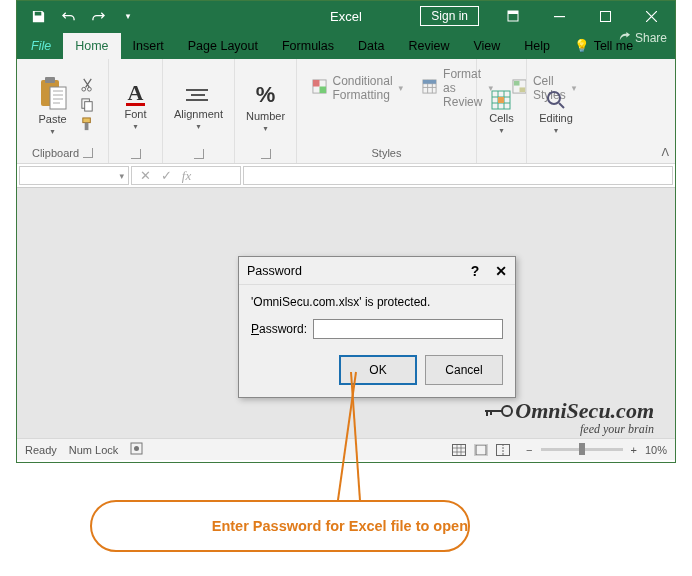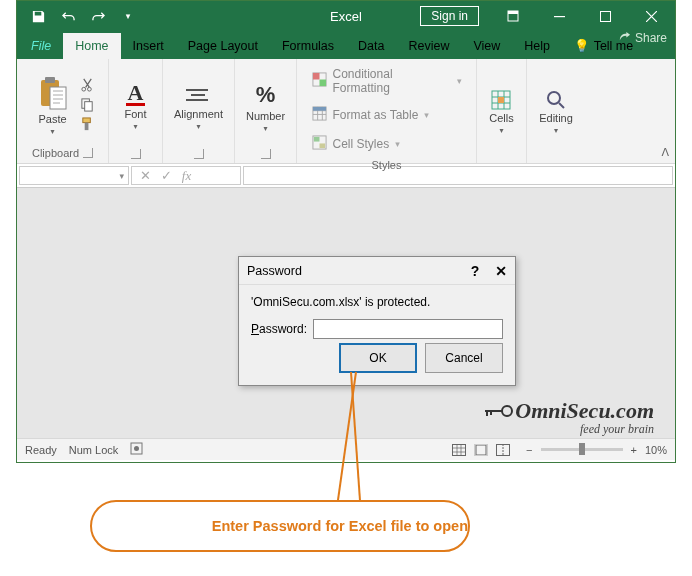--- a/index.html
+++ b/index.html
@@ -25,21 +25,21 @@
   .group-label-row .launcher { width: 10px; height: 10px; border: 1px solid #999; border-top: none; border-left: none; position: relative; }
   .big-btn { display: flex; flex-direction: column; align-items: center; gap: 2px; font-size: 11px; color: #444; padding: 4px 8px 0; }
   .big-btn .caret { font-size: 8px; color: #666; }
   .paste-icon { width: 30px; height: 34px; display: block; }
   .clip-side { display: flex; flex-direction: column; gap: 4px; margin-left: 4px; }
   .small-icon { width: 16px; height: 16px; display: flex; align-items: center; justify-content: center; color: #666; }
   .font-A { font-family: "Times New Roman", serif; font-size: 22px; font-weight: bold; color: #333; border-bottom: 3px solid #c00; line-height: 20px; padding: 0 2px; }
   .align-icon { width: 24px; height: 22px; display: flex; flex-direction: column; gap: 3px; justify-content: center; }
   .align-icon span { height: 2px; background: #555; }
   .percent { font-size: 22px; font-weight: bold; color: #333; }
-  .styles-body { display: flex; flex-direction: column; gap: 11px; padding: 4px 10px; color: #888; font-size: 12px; width: 170px; }
+  .styles-body { display: flex; flex-direction: row; gap: 19px; padding: 4px 10px; color: #888; font-size: 12px; width: 170px; }
   .styles-body .row { display: flex; align-items: center; gap: 6px; }
   .cells-icon, .editing-icon { width: 20px; height: 20px; display: inline-block; }
   .ribbon-collapse { position: absolute; right: 6px; bottom: 4px; color: #666; font-size: 11px; }
   .formula-bar { height: 24px; border-bottom: 1px solid #ccc; background: #fff; display: flex; align-items: stretch; }
   .namebox { width: 110px; border-right: 1px solid #ccc; display: flex; align-items: center; padding: 0 4px; justify-content: space-between; margin: 2px; border: 1px solid #ccc; }
   .fx-group { display: flex; align-items: center; gap: 10px; padding: 0 8px; color: #aaa; font-size: 13px; border: 1px solid #ccc; margin: 2px 2px 2px 0; width: 110px; }
   .fx-group .fx { font-style: italic; font-family: serif; }
   .fbar-input { flex: 1; border: 1px solid #ccc; margin: 2px 2px 2px 0; }
   .sheet-area { background: #e6e6e6; height: 250px; position: relative; }
   .statusbar { height: 22px; background: #f3f3f3; border-top: 1px solid #d8d8d8; display: flex; align-items: center; font-size: 11px; color: #555; padding: 0 8px; gap: 12px; }
@@ -47,21 +47,21 @@
   .zoom-controls { display: flex; align-items: center; gap: 8px; }
   .zoom-slider { width: 82px; height: 3px; background: #ccc; position: relative; }
   .zoom-slider .thumb { width: 6px; height: 12px; background: #888; position: absolute; left: 50%; top: -5px; transform: translateX(-50%); }
   .view-btns { display: flex; gap: 0; }
   .view-btn { width: 22px; height: 18px; display: flex; align-items: center; justify-content: center; color: #555; border: none; }
   .dialog { position: absolute; left: 238px; top: 256px; width: 278px; border: 1px solid #888; background: #f0f0f0; box-shadow: 2px 2px 6px rgba(0,0,0,0.25); }
   .dlg-title { height: 28px; display: flex; align-items: center; padding: 0 8px; font-size: 12.5px; border-bottom: 1px solid #ddd; }
   .dlg-title .dlg-btns { margin-left: auto; display: flex; gap: 16px; font-size: 14px; }
   .dlg-body { padding: 10px 12px 12px; font-size: 12px; }
   .dlg-msg { margin-bottom: 10px; white-space: nowrap; }
-  .dlg-field { display: flex; align-items: center; gap: 6px; margin-bottom: 4px; justify-content: space-between; }
+  .dlg-field { display: flex; align-items: center; gap: 6px; margin-bottom: 16px; justify-content: space-between; }
   .dlg-field label span { text-decoration: underline; }
   .dlg-field input { flex: 1; height: 20px; border: 1px solid #888; padding: 0 4px; background: #fff; }
   .dlg-buttons { display: flex; justify-content: flex-end; gap: 8px; }
   .dlg-buttons button { width: 78px; height: 30px; border: 1px solid #999; background: #e6e6e6; font-size: 12px; }
   .dlg-buttons button.primary { border: 2px solid #1a6fb0; background: #e6e6e6; }
   .callout { position: absolute; left: 90px; top: 500px; width: 380px; height: 52px; border: 2px solid #e07b1a; border-radius: 26px; display: flex; align-items: center; justify-content: flex-end; color: #e07b1a; font-size: 14.5px; font-weight: 600; background: #fff; }
   .callout-line { position: absolute; width: 2px; background: #e07b1a; }
   .pointer1 { left: 355px; top: 372px; height: 130px; transform: rotate(8deg); transform-origin: top; }
   .pointer2 { left: 350px; top: 372px; height: 130px; transform: rotate(-4deg); transform-origin: top; }
   .logo { position: absolute; right: 38px; top: 398px; display: flex; flex-direction: column; align-items: flex-end; }
@@ -237,21 +237,21 @@
               </svg></span>
             <span>Conditional Formatting</span>
             <span style="font-size:9px;color:#aaa">▾</span>
           </div>
         <div class="row">
             <span><svg width="15" height="15" viewBox="0 0 16 16">
                 <rect x="1" y="1" width="14" height="14" fill="none" stroke="#aaa"></rect>
                 <path d="M1 5h14M1 9h14M6 1v14M11 1v14" stroke="#aaa"></path>
                 <rect x="1" y="1" width="14" height="4" fill="#79b"></rect>
               </svg></span>
-            <span>Format as Table</span>
+            <span>Format as Review</span>
             <span style="font-size:9px;color:#aaa">▾</span>
           </div>
         <div class="row">
             <span><svg width="15" height="15" viewBox="0 0 16 16">
                 <rect x="1" y="1" width="14" height="14" fill="none" stroke="#aaa"></rect>
                 <rect x="2" y="2" width="6" height="5" fill="#9c9"></rect>
                 <rect x="8" y="9" width="6" height="5" fill="#cc9"></rect>
               </svg></span>
             <span>Cell Styles</span>
             <span style="font-size:9px;color:#aaa">▾</span>

